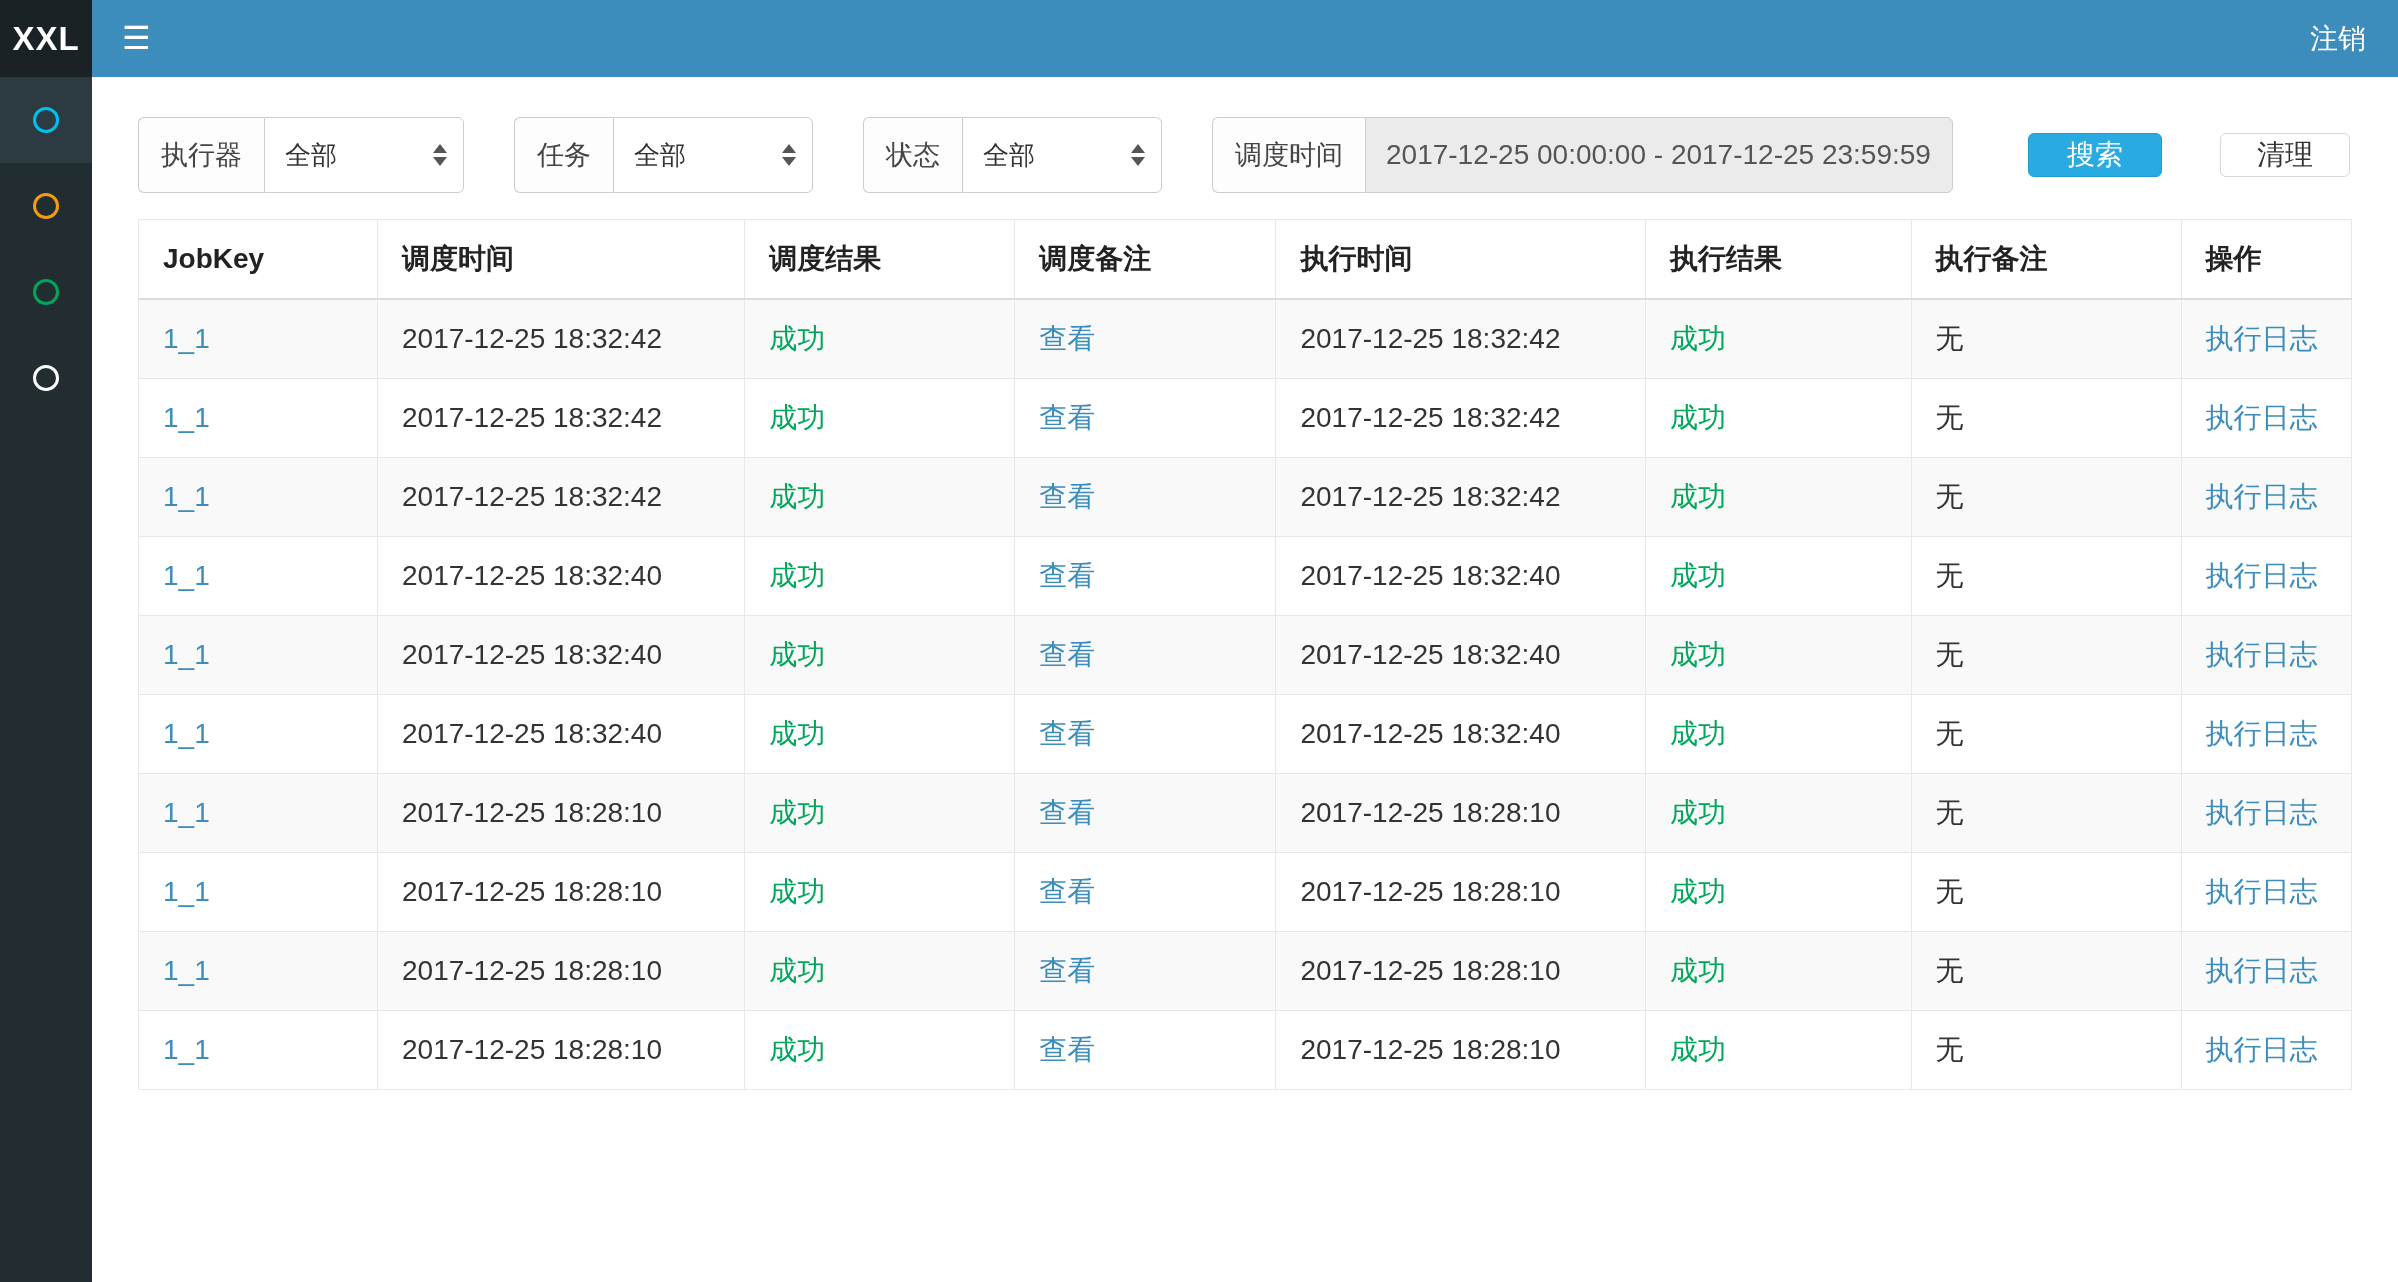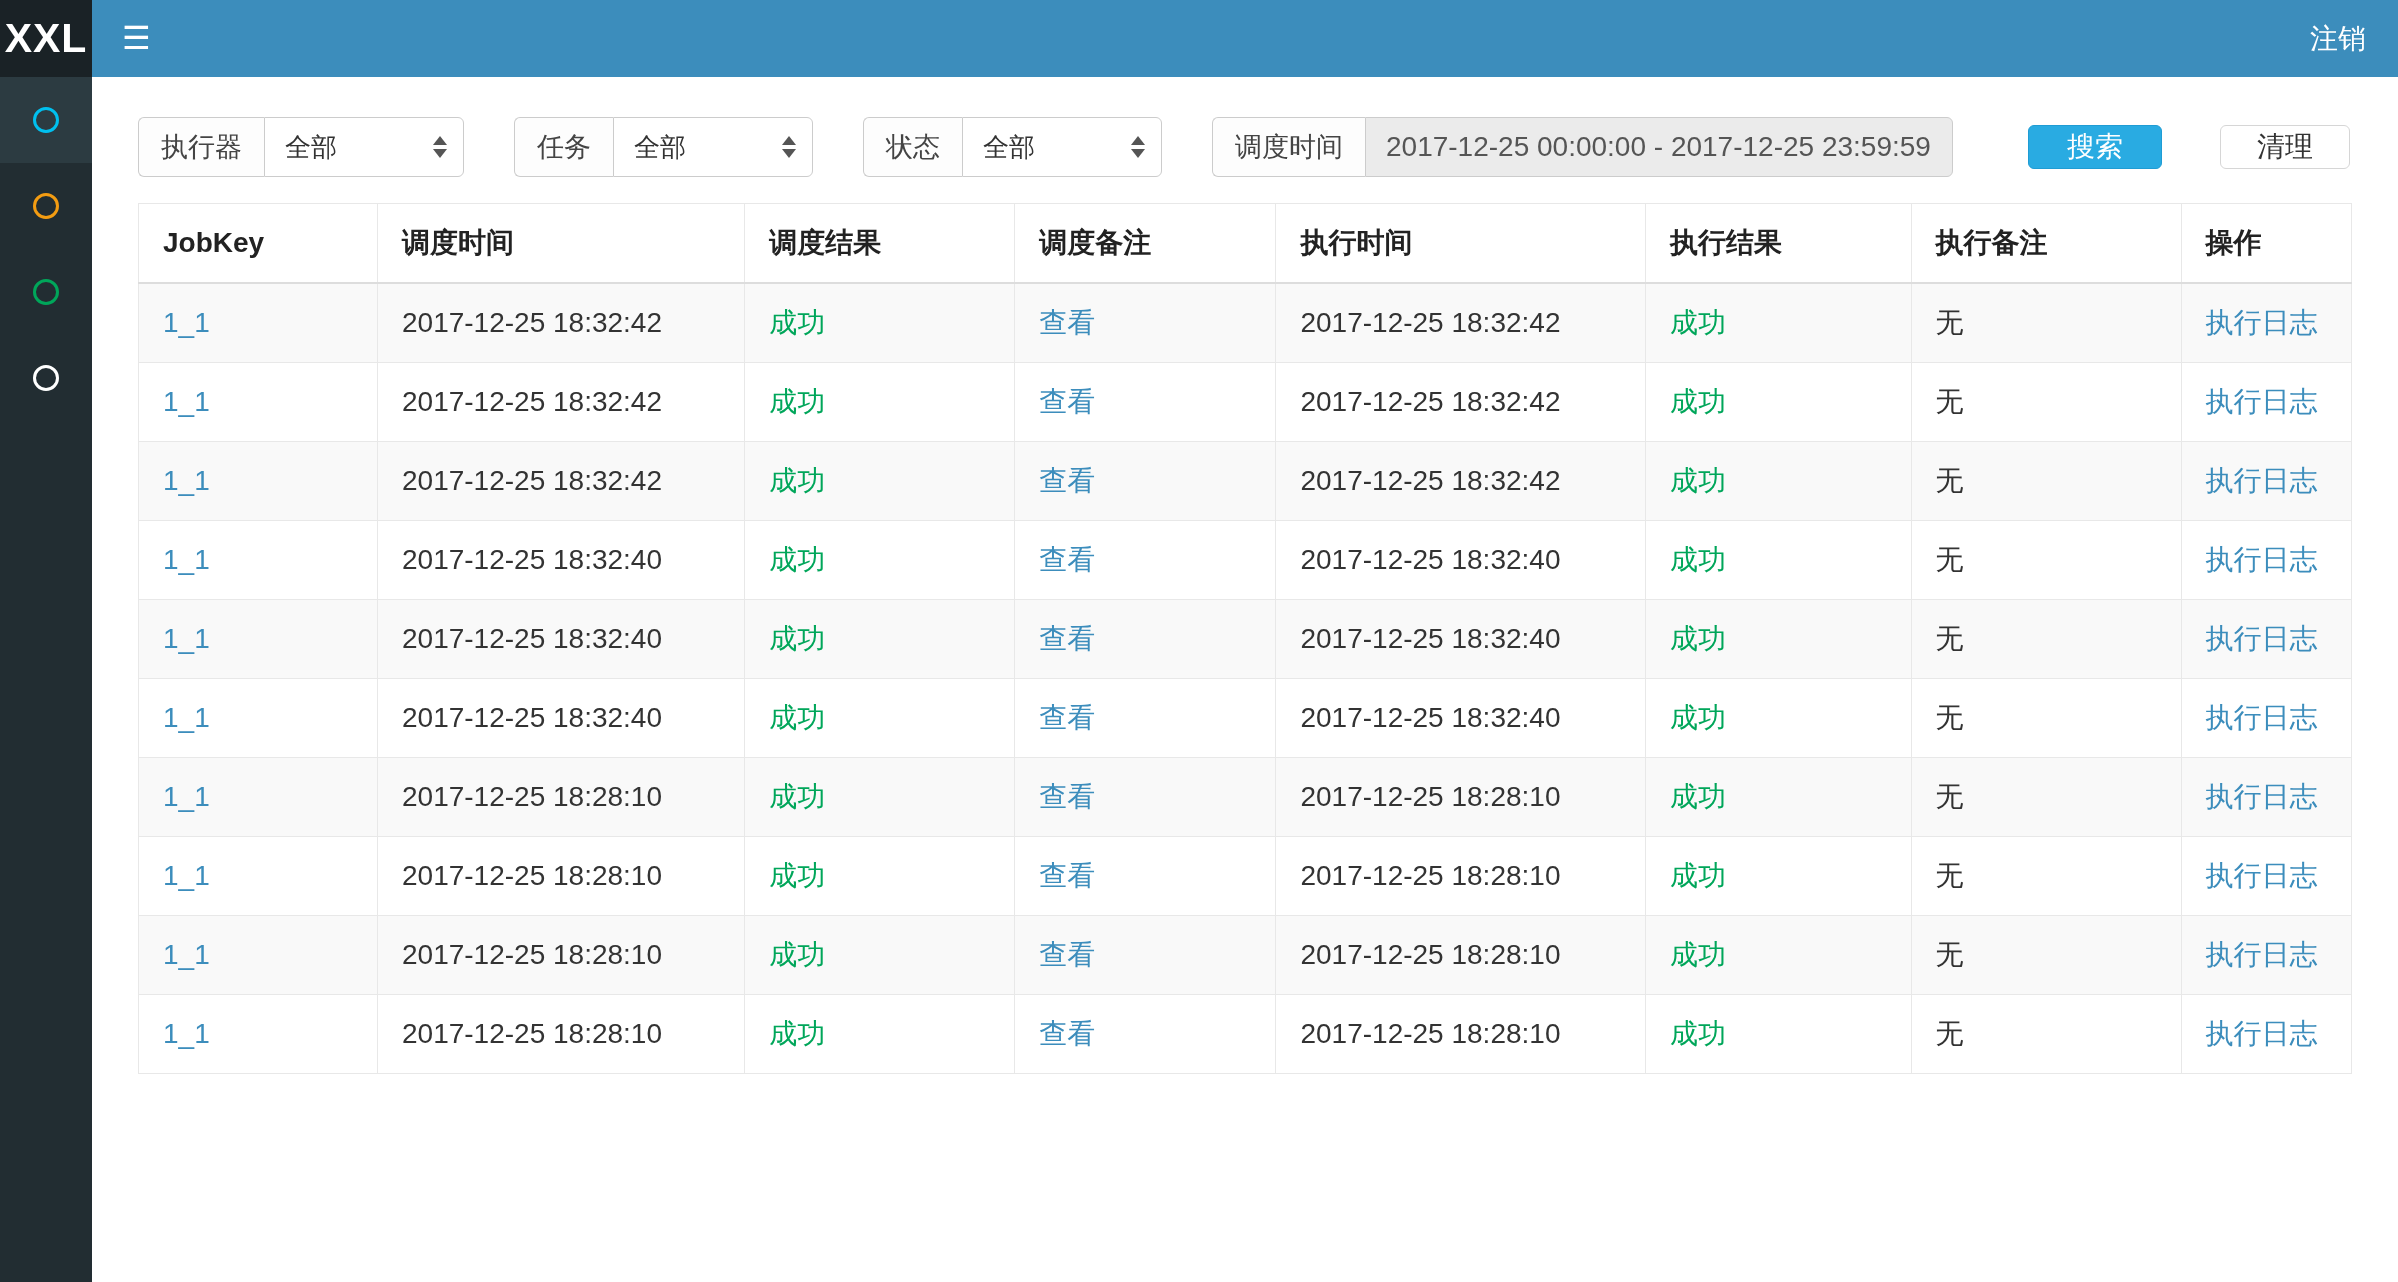--- a/index.html
+++ b/index.html
@@ -10,21 +10,21 @@
     color: #333;
     overflow: hidden;
   }
   
   .navbar {
     position: absolute; top: 0; left: 0; right: 0; height: 77px;
     background: #3c8dbc; display: flex; align-items: stretch; z-index: 20;
   }
   .logo {
     width: 92px; background: #1a2226; color: #fff;
-    font-size: 41px; font-weight: bold; display: flex;
+    font-size: 33px; font-weight: bold; display: flex;
     align-items: center; justify-content: center; letter-spacing: 1px;
   }
   .nav-rest { flex: 1; display: flex; align-items: center; justify-content: space-between; }
   .hamburger {
     color: #fff; font-size: 32px; padding: 0 30px; cursor: pointer; line-height: 77px;
   }
   .logout { color: #fff; font-size: 28px; padding: 0 32px; cursor: pointer; text-decoration: none; }
   
   .sidebar {
     position: absolute; top: 77px; left: 0; bottom: 0; width: 92px;
@@ -41,21 +41,21 @@
   
   .content {
     position: absolute; top: 77px; left: 92px; right: 0; bottom: 0;
     background: #ffffff; padding: 0 46px 0 32px; overflow: hidden;
   }
   .content-header { padding: 34px 0 0 0; }
   .content-header h1 { font-size: 46px; font-weight: bold; color: #2b2b2b; display: flex; align-items: baseline; }
   .content-header small { font-size: 29px; color: #9a9a9a; font-weight: normal; margin-left: 16px; }
   
   .filters { margin-top: 40px; display: flex; align-items: center; padding-left: 14px; }
-  .input-group { display: flex; align-items: stretch; height: 60px; margin-right: 50px; }
+  .input-group { display: flex; align-items: stretch; height: 76px; margin-right: 50px; }
   .addon {
     border: 1px solid #ccc; border-right: none; background: #fdfdfd;
     font-size: 27px; color: #444; display: flex; align-items: center;
     padding: 0 22px; border-radius: 6px 0 0 6px; white-space: nowrap;
   }
   .selectbox {
     border: 1px solid #ccc; background: #fff; border-radius: 0 6px 6px 0;
     display: flex; align-items: center; justify-content: space-between;
     min-width: 200px; padding: 0 16px 0 20px; font-size: 26px; color: #333; cursor: pointer;
   }

